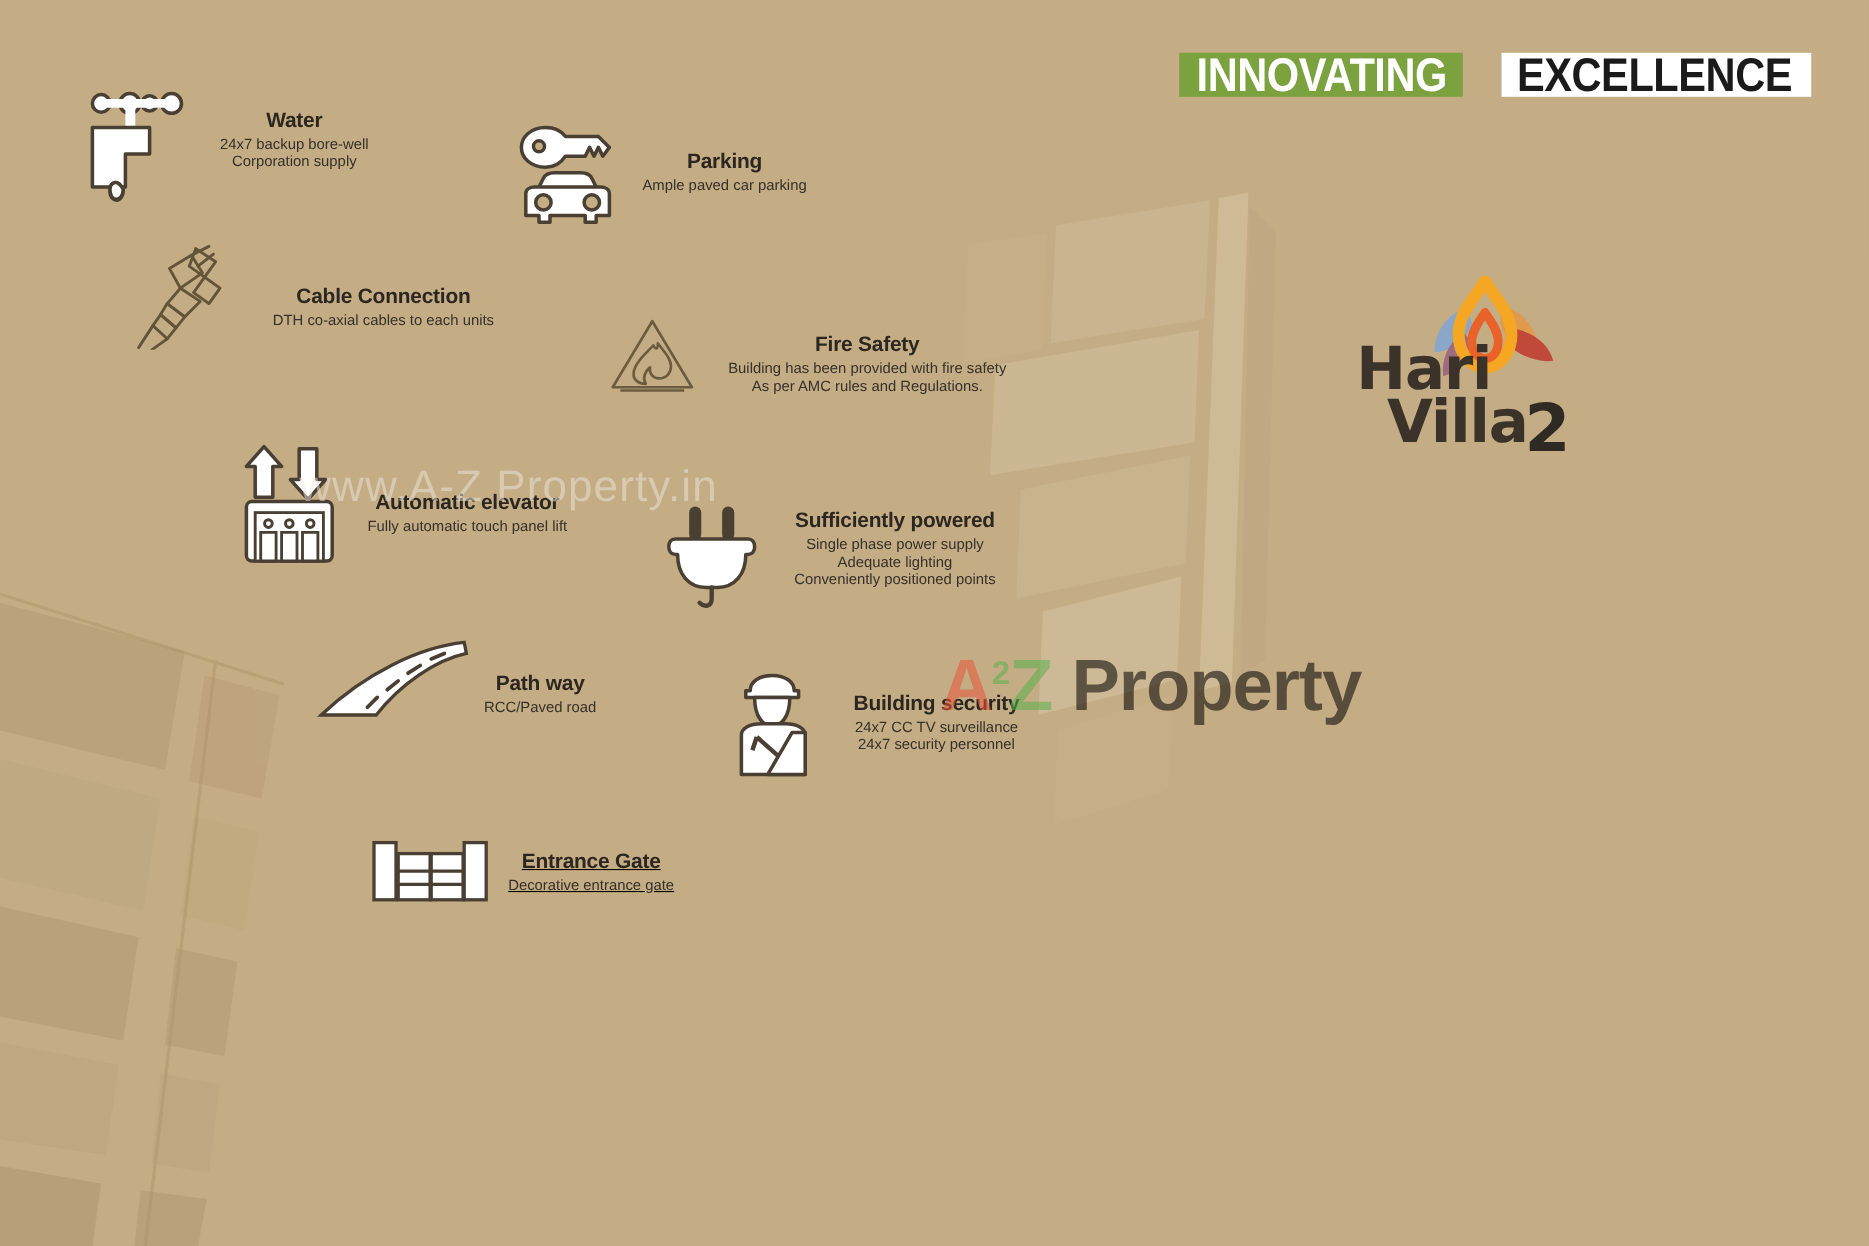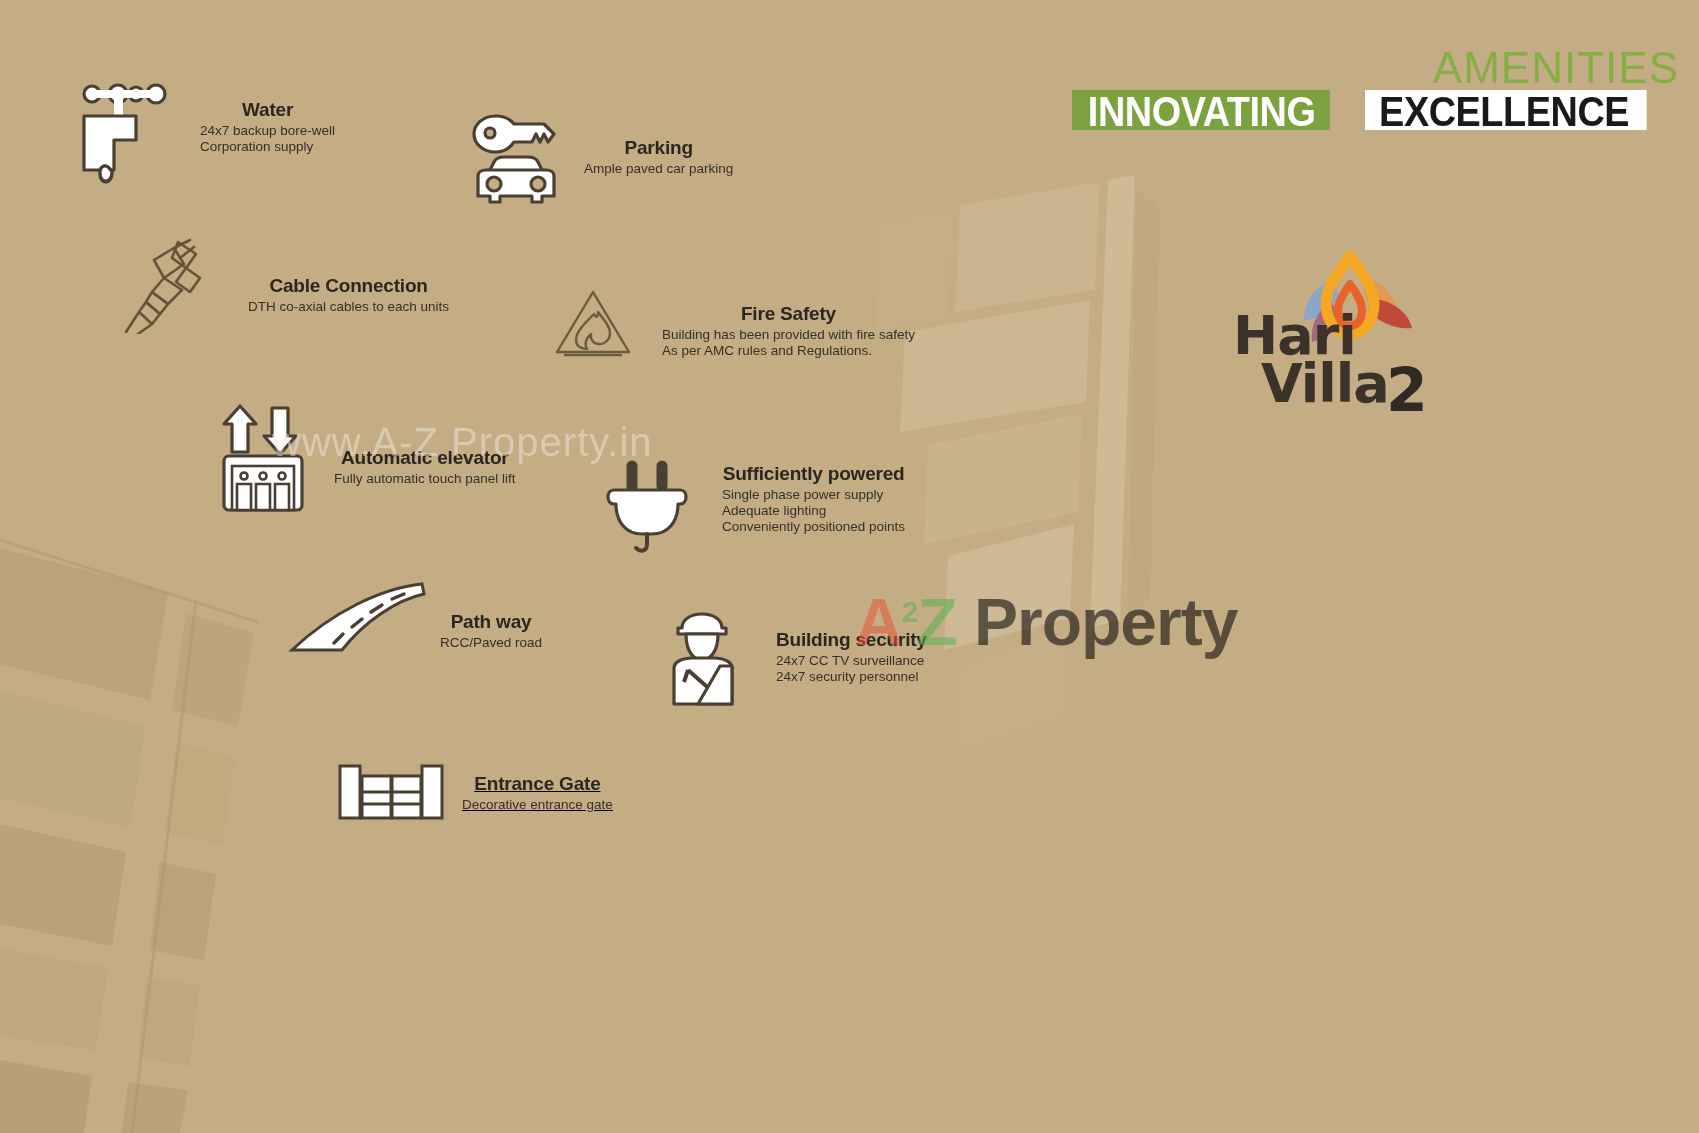--- a/index.html
+++ b/index.html
@@ -39,21 +39,21 @@
 
   
   .amenity{position:absolute;display:flex;align-items:flex-start;}
   .amenity .icon{flex:0 0 auto;}
   .amenity .txt{padding-top:4px;}
   .amenity .title{
     font-size:19px;font-weight:bold;color:#2b2620;
     letter-spacing:-0.2px;margin:0 0 3px 0;line-height:20px;text-align:center;
   }
   .amenity .desc{
-    font-size:13.5px;color:#34302a;line-height:16px;font-weight:400;
+    font-size:13.5px;color:#34302a;line-height:16px;font-weight:400;text-align:center;
   }
   .amenity .desc div{white-space:nowrap;}
 
   
   .logo{position:absolute;left:1214px;top:250px;width:240px;height:170px;}
   .logo-text{
     position:absolute;left:6px;top:62px;
     color:#3b322a;font-weight:bold;
     font-size:54px;line-height:48px;letter-spacing:-1px;
     font-family:"DejaVu Sans",sans-serif;
@@ -115,21 +115,20 @@
       <polygon points="128,1082 188,1090 180,1133 122,1133" fill="#b29a73"></polygon>
     </g>
 
     <g opacity="0.45" stroke="#ab9268" stroke-width="3" fill="none">
       <line x1="0" y1="540" x2="258" y2="622"></line>
       <line x1="196" y1="600" x2="132" y2="1133"></line>
     </g>
   </svg>
 
   <div class="banner-wrap">
-    <div class="amenities">AMENITIES</div>
     <div class="banner">
       <div class="innov">INNOVATING</div>
       <div class="excel">EXCELLENCE</div>
     </div>
   </div>
 
   <div class="amenity" style="left:78px;top:78px;">
     <div class="icon">
       <svg width="96" height="110" viewBox="0 0 96 110">
         <g fill="#ffffff" stroke="#4a3f33" stroke-width="3.2" stroke-linejoin="round">
@@ -168,21 +167,21 @@
       </svg>
     </div>
     <div class="txt" style="margin-left:22px;padding-top:26px;">
       <div class="title">Parking</div>
       <div class="desc">
         <div>Ample paved car parking</div>
       </div>
     </div>
   </div>
 
-  <div class="amenity" style="left:124px;top:238px;">
+  <div class="amenity" style="left:124px;top:222px;">
     <div class="icon">
       <svg width="92" height="96" viewBox="0 0 92 96">
         <g fill="none" stroke="#635439" stroke-width="2.6" stroke-linejoin="round" stroke-linecap="round">
           <path d="M54,4 L72,16 L62,30 L48,20 Z"></path>
           <path d="M62,30 L76,40 L66,54 L52,44 Z"></path>
           <path d="M30,22 L50,10 L60,26 L40,40 Z"></path>
           <path d="M40,40 L58,52 L44,66 L28,54 Z"></path>
           <path d="M28,54 L44,66 L36,76 L22,64 Z"></path>
           <path d="M22,64 L36,76 L28,86 L15,74 Z"></path>
           <line x1="15" y1="74" x2="2" y2="94"></line>

